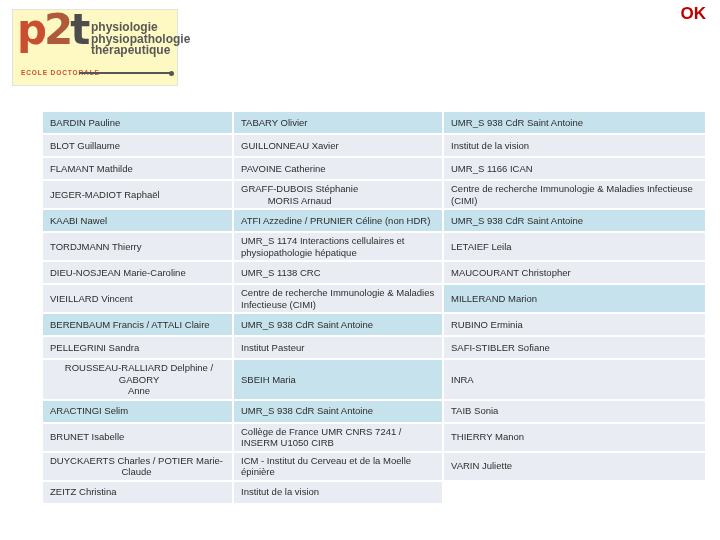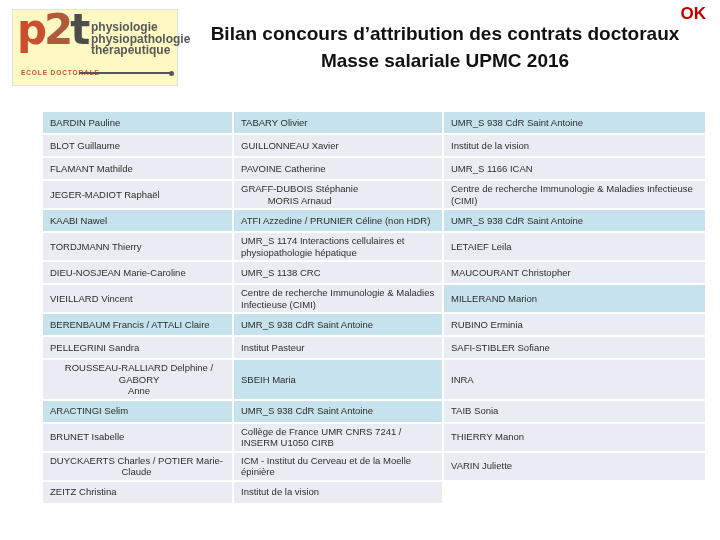--- a/index.html
+++ b/index.html
@@ -46,24 +46,20 @@
       <div>physiologie</div>
       <div>physiopathologie</div>
       <div>thérapeutique</div>
     </div>
     <div class="logo-ed">ECOLE DOCTORALE</div>
     <div class="logo-line">
       <span class="dot"></span>
     </div>
   </div>
 
-  <div class="title">
-    <div>Bilan concours d’attribution des contrats doctoraux</div>
-    <div>Masse salariale UPMC 2016</div>
-  </div>
 
   <div class="ok">OK</div>
 
   <div class="table">
       <div class="cell hl col-student">BARDIN Pauline</div>
       <div class="cell hl col-supervisor">TABARY Olivier</div>
       <div class="cell hl col-lab">UMR_S 938 CdR Saint Antoine</div>
       <div class="cell alt col-student">BLOT Guillaume</div>
       <div class="cell alt col-supervisor">GUILLONNEAU Xavier</div>
       <div class="cell alt col-lab">Institut de la vision</div>

